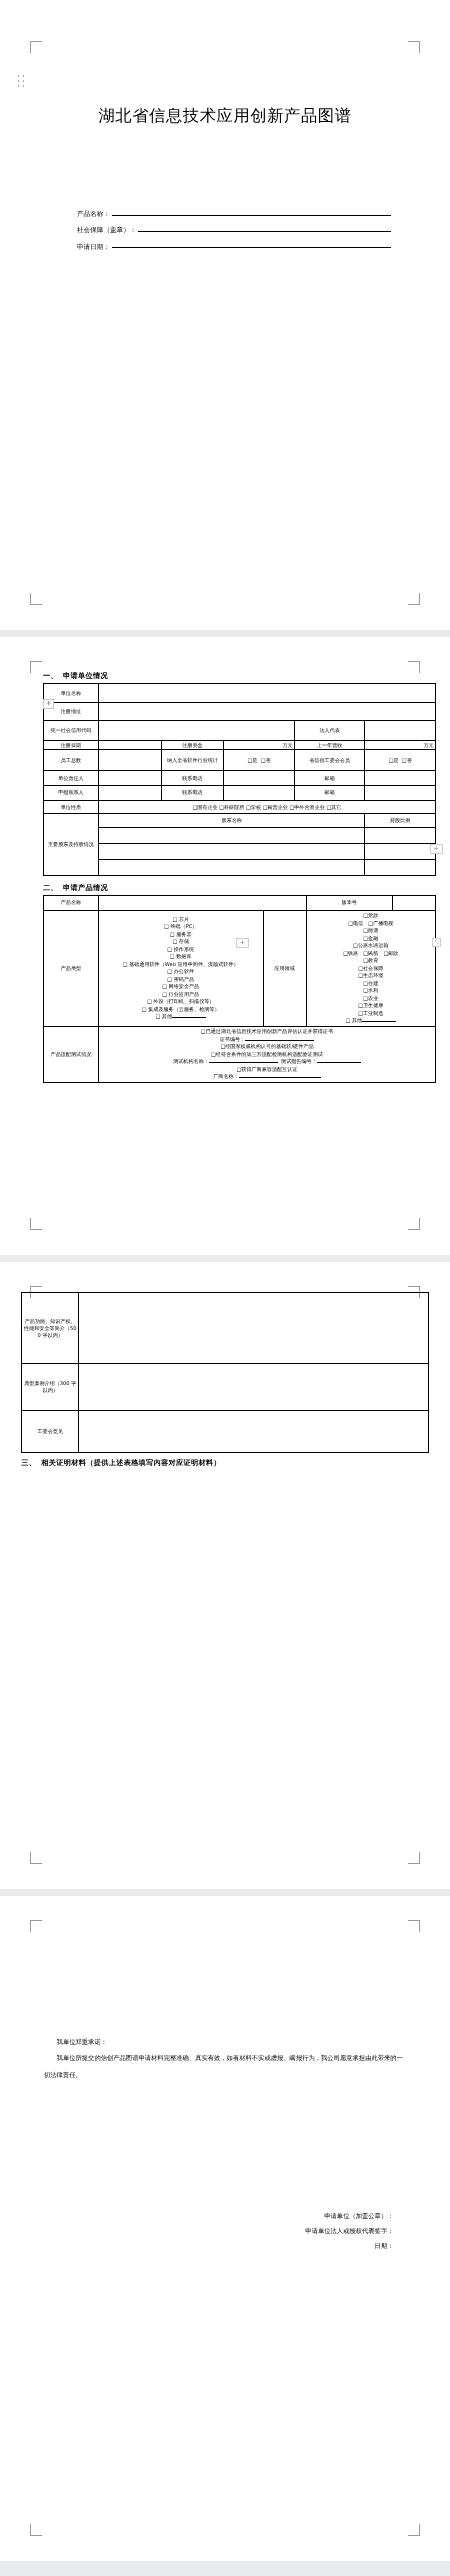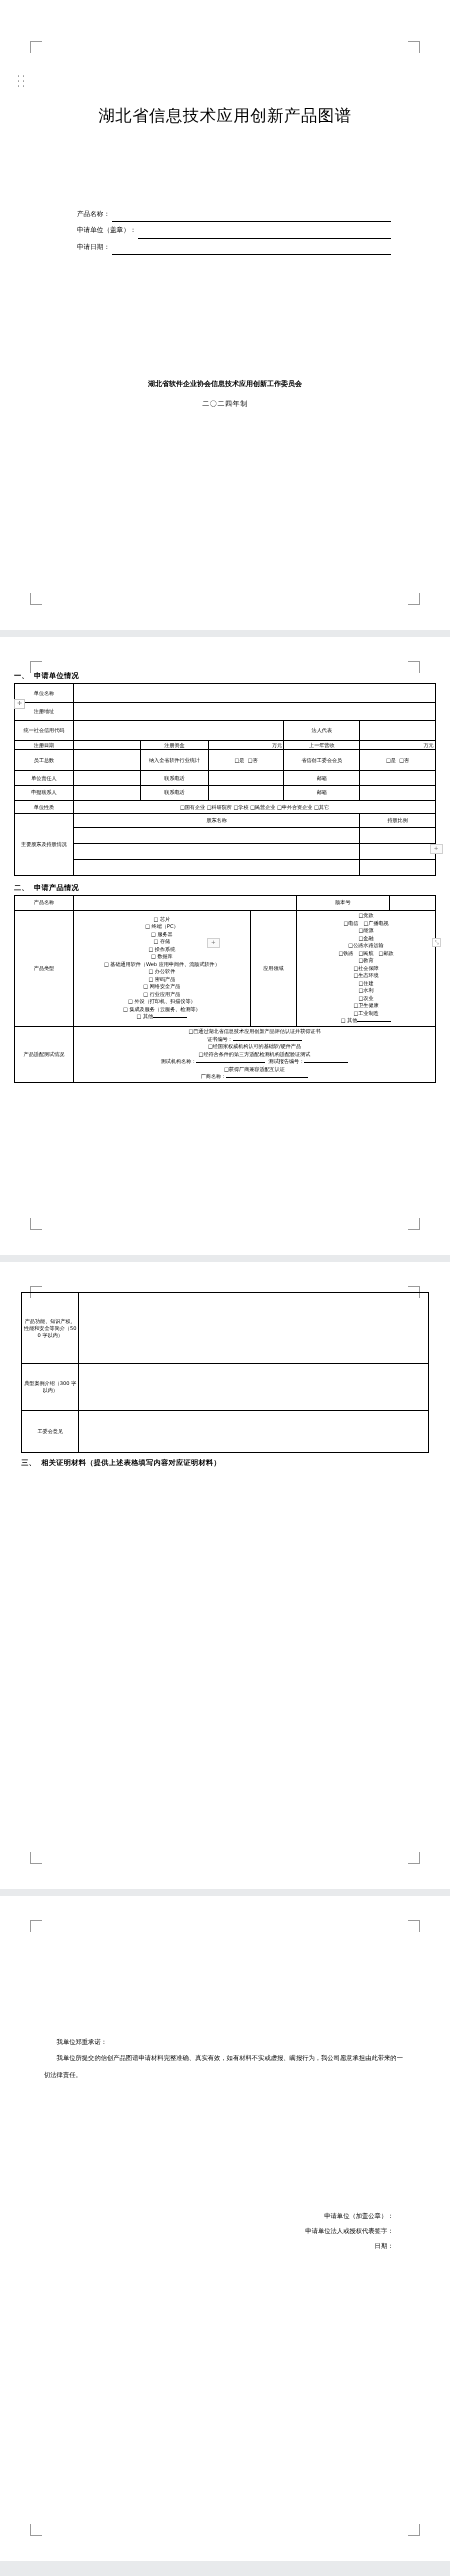--- a/index.html
+++ b/index.html
@@ -31,21 +31,21 @@
   .grip i:nth-child(3){left:0;top:5px}.grip i:nth-child(4){left:5px;top:5px}
   .grip i:nth-child(5){left:0;top:10px}.grip i:nth-child(6){left:5px;top:10px}
 
   .cover-title{
     text-align:center;font-size:16.3px;line-height:25px;font-weight:400;
     letter-spacing:0.6px;color:#000;margin:0;
   }
   .cover-title .l2{display:block;}
 
   .cover-fields{margin:0 auto;padding-left:43px;padding-right:25px;}
-  .cfrow{display:flex;align-items:flex-end;font-size:6.6px;line-height:16.3px;color:#000;white-space:nowrap;}
+  .cfrow{display:flex;font-size:6.6px;line-height:16.3px;color:#000;white-space:nowrap;}
   .cflabel{flex:0 0 auto;}
   .cfline{flex:1 1 auto;border-bottom:0.6px solid #000;height:8.8px;margin-left:1.9px;}
 
   .cover-foot{text-align:center;}
   .cover-org{font-size:7px;font-weight:bold;letter-spacing:0px;line-height:14px;font-family:"DejaVu Serif","Liberation Serif",serif;}
   .cover-year{font-size:7px;line-height:16.3px;margin-top:5px;letter-spacing:0.6px;}
 
   
   .sec-h{font-size:7.2px;font-weight:bold;font-family:"DejaVu Serif","Liberation Serif",serif;
          margin:3.8px 0 2.5px 0;letter-spacing:0.3px;}
@@ -109,45 +109,41 @@
       </h1>
 
       <div style="height:78px"></div>
 
       <div class="cover-fields">
         <div class="cfrow">
           <span class="cflabel">产品名称：</span>
           <span class="cfline"></span>
         </div>
         <div class="cfrow">
-          <span class="cflabel">申请单位（盖章）：</span>
+          <span class="cflabel">社会保障（盖章）：</span>
           <span class="cfline"></span>
         </div>
         <div class="cfrow">
           <span class="cflabel">申请日期：</span>
           <span class="cfline"></span>
         </div>
       </div>
 
       <div style="height:122px"></div>
 
-      <div class="cover-foot">
-        <div class="cover-org">湖北省软件企业协会信息技术应用创新工作委员会</div>
-        <div class="cover-year">二〇二四年制</div>
-      </div>
     </div>
   </div>
 
   <div class="page" style="height:618px;">
     <div class="crop tl2"></div>
     <div class="crop tr2"></div>
     <div class="crop bl"></div>
     <div class="crop br"></div>
 
-    <div class="content" style="padding:0 14px;">
+    <div class="content" style="padding:0 14px;margin-left:29px;">
       <div style="height:30px"></div>
 
       <div class="sec-h">
         <span class="num">一、</span><span>申请单位情况</span>
       </div>
       <div class="tbl-move" style="left:14.4px;top:62px;">✛</div>
 
       <table class="frm">
         <colgroup>
           <col style="width:14%">

